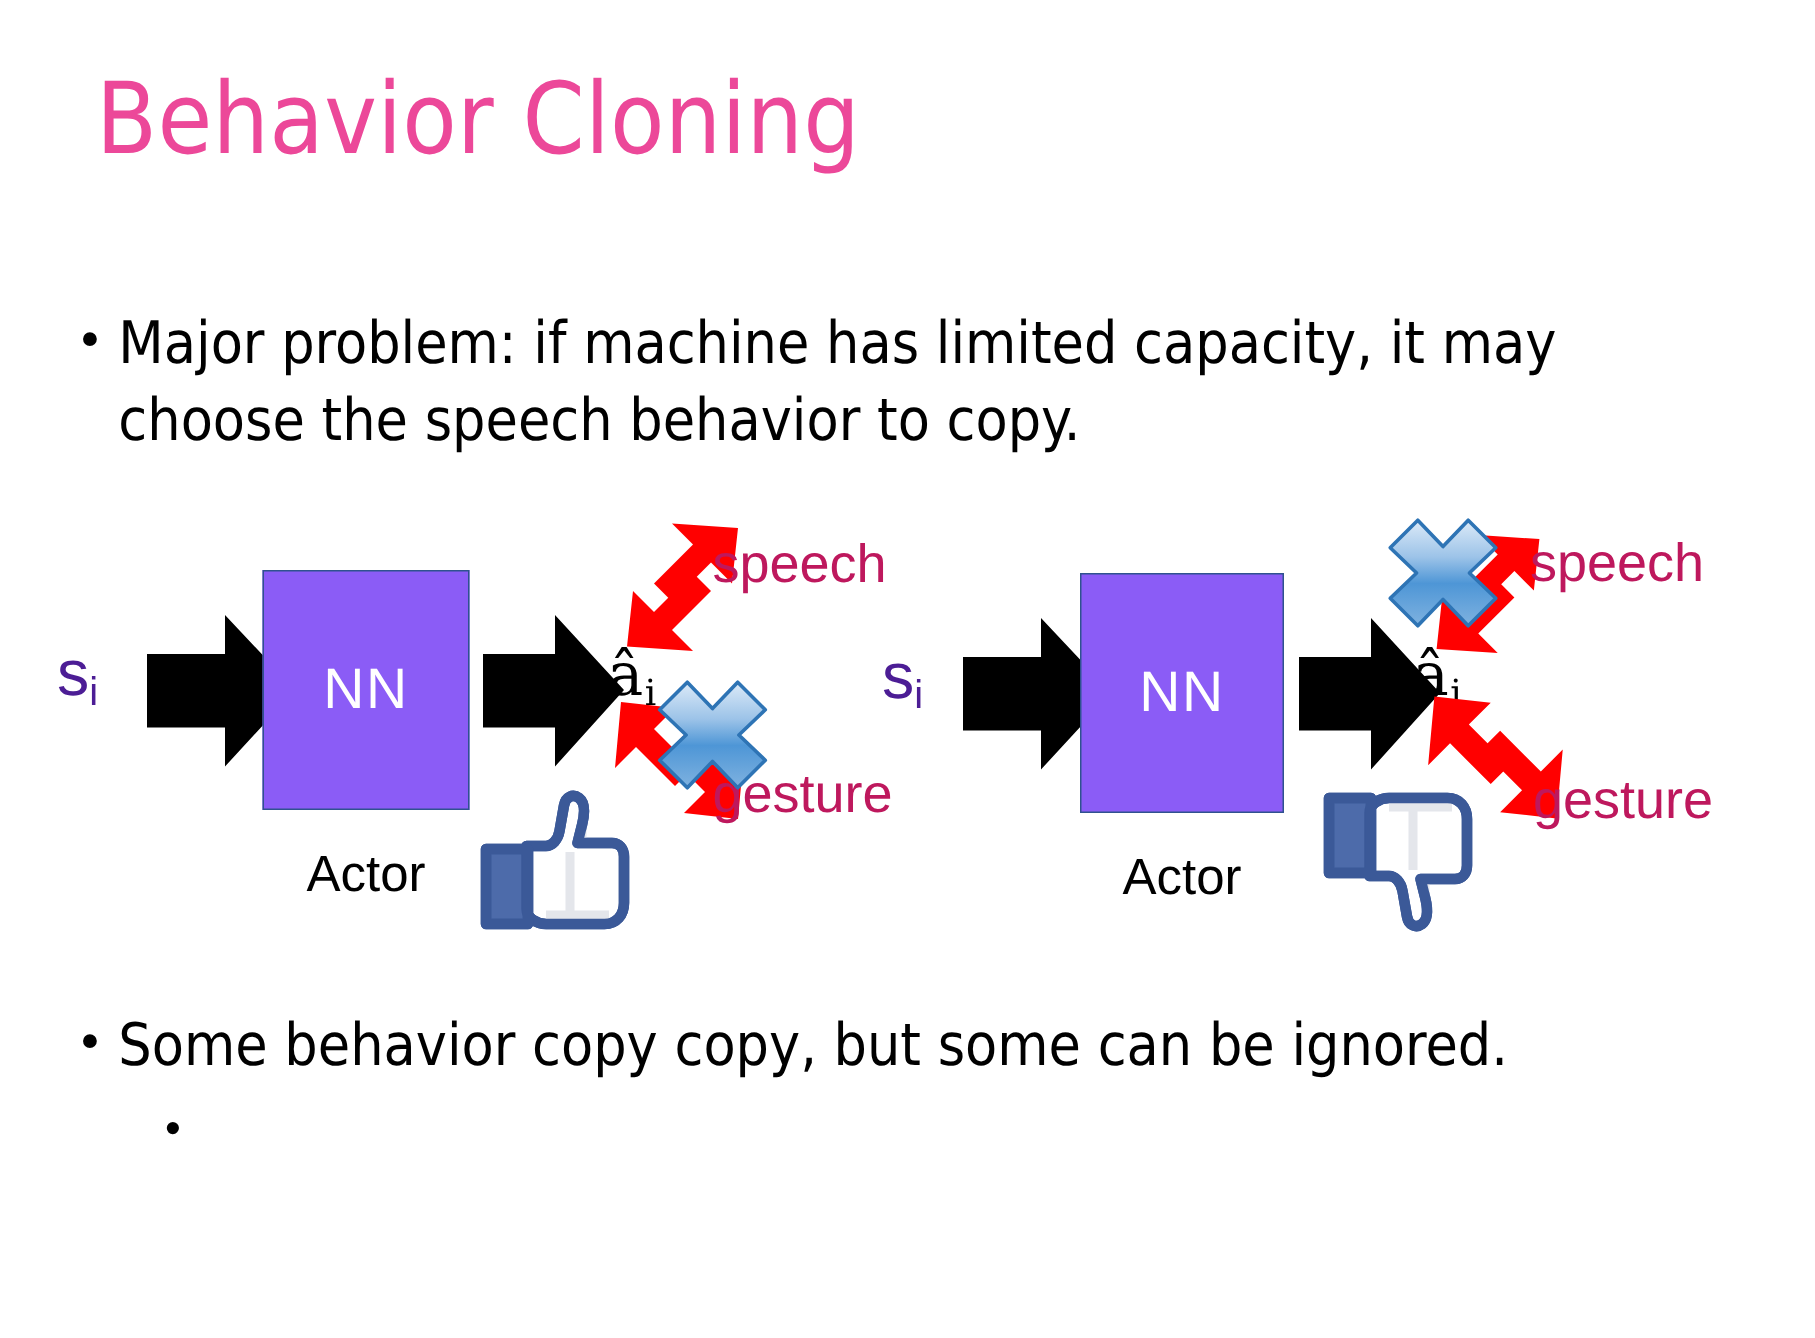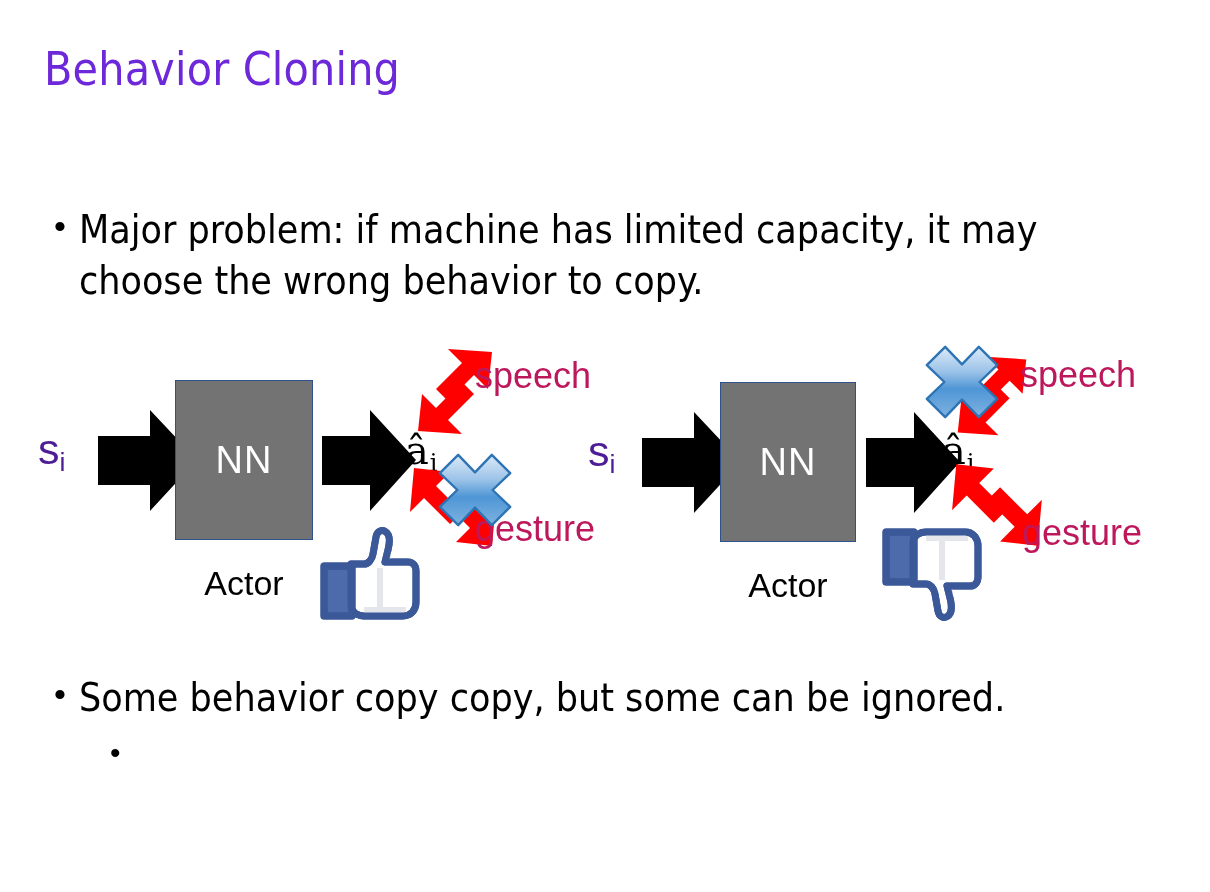--- a/index.html
+++ b/index.html
@@ -18,29 +18,29 @@
 
   .slide {
     position: absolute;
     inset: 0;
     background: #ffffff;
   }
 
   
   .slide-title {
     position: absolute;
-    left: 44px;
+    left: 64px;
     top: 44px;
     font-family: "DejaVu Sans Condensed", "Liberation Sans Narrow", "Liberation Sans", sans-serif;
     font-stretch: condensed;
-    font-size: 46px;
+    font-size: 66px;
     font-weight: 300;
     letter-spacing: 0.2px;
     line-height: 1.1;
-    color: #6d28d9;
+    color: #ec4899;
     white-space: nowrap;
   }
 
   
   .bullet-block {
     position: absolute;
     display: flex;
     align-items: flex-start;
   }
   .bullet-mark {
@@ -86,21 +86,21 @@
   .state-label sub {
     font-size: 0.62em;
     vertical-align: baseline;
     position: relative;
     top: 0.26em;
   }
 
   
   .nn-box {
     position: absolute;
-    background: #737373;
+    background: #8b5cf6;
     border: 1px solid #2F528F;
     box-sizing: border-box;
     display: flex;
     align-items: center;
     justify-content: center;
   }
   .nn-label {
     color: #ffffff;
     font-family: "Liberation Sans", sans-serif;
     font-size: 38px;
@@ -158,21 +158,21 @@
 </style>
 </head>
 <body>
 
 <div class="slide">
 
   <div class="slide-title">Behavior Cloning</div>
 
   <div class="bullet-block" id="bullet-problem">
     <span class="bullet-mark">•</span>
-    <span class="bullet-text">Major problem: if machine has limited capacity, it may choose the wrong behavior to copy.</span>
+    <span class="bullet-text">Major problem: if machine has limited capacity, it may choose the speech behavior to copy.</span>
   </div>
 
   <div class="diagram" id="diagram-left">
 
     <div class="state-label" style="left:18px; top:98px;">
       <span>s</span><sub>i</sub>
     </div>
 
     <svg class="block-arrow" style="left:78px; top:78px;" width="100" height="105" viewBox="0 0 100 105">
       <polygon points="0,28 52,28 52,2 99,52 52,103 52,77 0,77" fill="#000000"></polygon>

